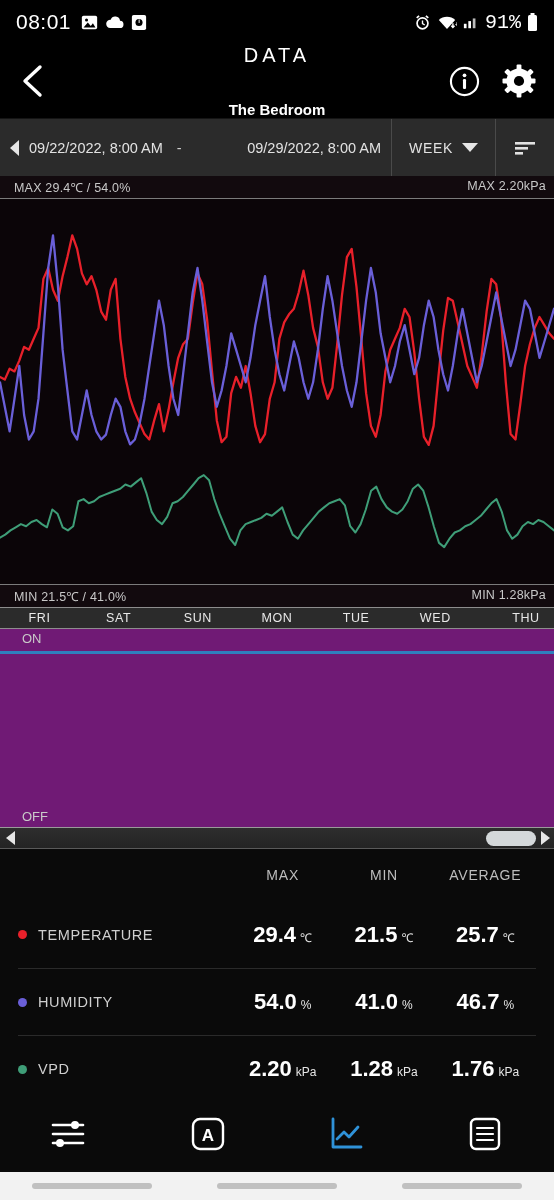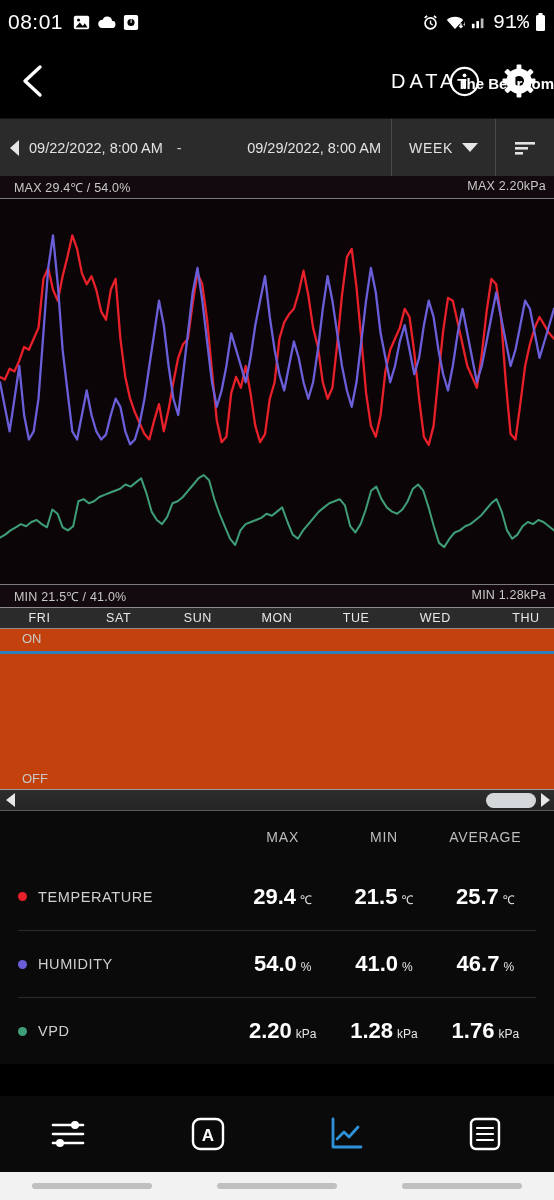--- a/index.html
+++ b/index.html
@@ -7,36 +7,36 @@
     width:554px; height:1200px;
     background:#000;
     font-family:"Liberation Sans", sans-serif;
     overflow:hidden;
   }
   .phone { position:relative; width:554px; height:1200px; background:#000; }
 
   
   .statusbar {
     height:44px; display:flex; align-items:center;
-    padding:0 8px; color:#fff; background:#000;
+    padding:0 16px; color:#fff; background:#000;
   }
   .sb-time { font-size:21px; letter-spacing:.5px; margin-right:10px; }
   .sb-icons-left { display:flex; align-items:center; gap:7px; }
   .sb-right { margin-left:auto; display:flex; align-items:center; gap:6px;font-family:Liberation Mono, monospace; }
   .sb-batt { font-size:20px; letter-spacing:0; }
   .glyph { display:inline-flex; align-items:center; justify-content:center; }
 
   
   .appbar {
     position:relative; height:74px; background:#000;
     display:flex; align-items:center; padding:0 18px;
   }
   .appbar-center {
     position:absolute; left:0; right:0; top:0; bottom:0;
-    display:flex; align-items:center; justify-content:flex-end;
+    display:flex; flex-direction:column; align-items:center; justify-content:space-between;
     pointer-events:none;
   }
   .app-title { color:#fff; font-size:20px; letter-spacing:4px; font-weight:400; }
   .app-sub { color:#fff; font-size:15px; font-weight:700; margin-top:4px; }
   .appbar-actions { margin-left:auto; display:flex; align-items:center; gap:22px; }
 
   
   .datebar {
     height:58px; background:#2b2b2b;
     display:flex; align-items:stretch;
@@ -82,21 +82,21 @@
   .dayaxis {
     position:relative; height:22px; background:#2b2b2b;
     border-top:1px solid #8d8d8d; border-bottom:1px solid #8d8d8d;
   }
   .dayaxis span {
     position:absolute; top:3px; transform:translateX(-50%);
     font-size:12.5px; color:#e8e8e8; letter-spacing:.6px;
   }
 
   
-  .onoff { position:relative; height:160px; background:#c2410c; }
+  .onoff { position:relative; height:198px; background:#701a75; }
   .onoff .onlabel { position:absolute; left:22px; top:2px; font-size:13px; color:#c9c9c9; }
   .onoff .onbar { position:absolute; left:0; right:0; top:22px; height:3px; background:#2f7fbf; }
   .onoff .offlabel { position:absolute; left:22px; bottom:3px; font-size:13px; color:#c9c9c9; }
 
   
   .hscroll {
     position:relative; height:22px;
     background:linear-gradient(#2e2e2e,#242424);
     border-top:1px solid #9a9a9a; border-bottom:1px solid #5a5a5a;
     display:flex; align-items:center;

